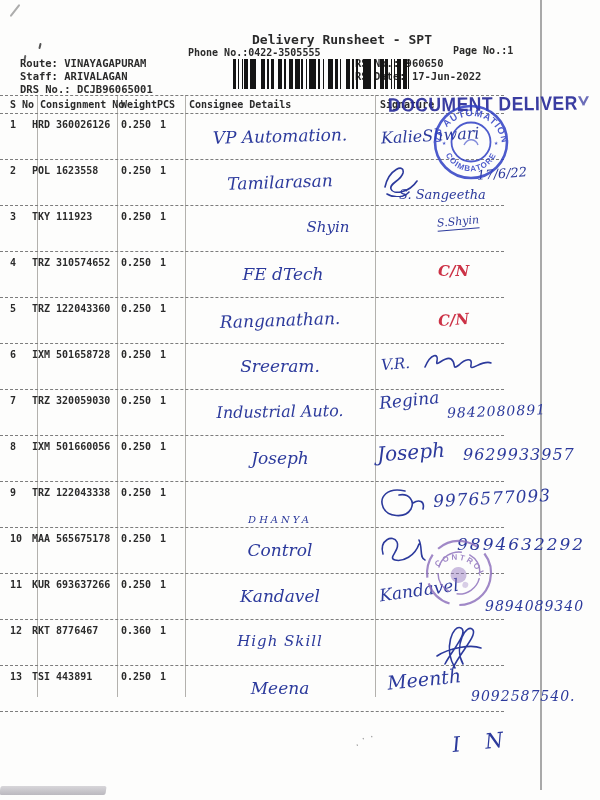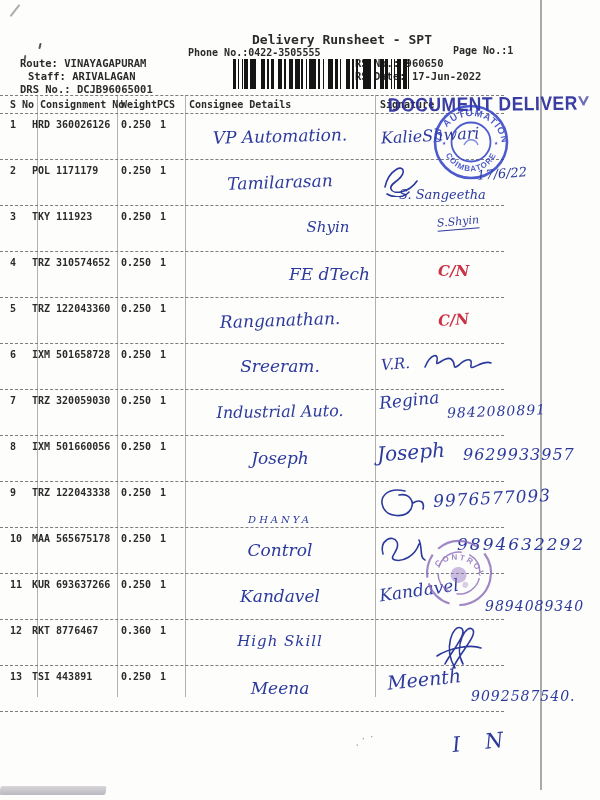--- a/index.html
+++ b/index.html
@@ -6,21 +6,21 @@
   .page{position:relative;width:600px;height:800px;background:#fdfdfc;overflow:hidden;
         font-family:"DejaVu Sans Mono",monospace;color:#2b2b2b;}
   .pt{position:absolute;font-weight:bold;white-space:nowrap;}
 
   
   .title{top:16px;left:0;width:600px;text-align:center;font-size:12.5px;letter-spacing:.2px;}
   .subtitle{top:32px;left:0;width:600px;text-align:center;font-size:13px;padding-left:42px;}
   .phoneno{top:47px;left:188px;font-size:10px;}
   .pageno{top:45px;left:453px;font-size:10px;}
   .route{top:57px;left:20px;font-size:10.5px;}
-  .staff{top:70px;left:20px;font-size:10.5px;margin-left:8px;}
+  .staff{top:70px;left:20px;font-size:10.5px;}
   .drs{top:83px;left:20px;font-size:10.5px;}
   .rsno{top:57px;left:355px;font-size:10.5px;}
   .rsdate{top:70px;left:355px;font-size:10.5px;}
   .barcode{position:absolute;top:59px;left:233px;width:177px;height:30px;
     background-image:
       repeating-linear-gradient(90deg,#141414 0 2px,transparent 2px 5px,#141414 5px 6px,transparent 6px 11px,#141414 11px 15px,transparent 15px 17px),
       repeating-linear-gradient(90deg,#141414 0 3px,transparent 3px 9px,#141414 9px 10px,transparent 10px 19px);}
 
   
   .tbl{position:absolute;top:95px;left:0;width:504px;}
@@ -117,21 +117,21 @@
         <span class="pt c-wt">0.250</span>
         <span class="pt c-pcs">1</span>
         <span class="hw c-name">VP Automation.</span>
         <div class="c-sig">
           <span class="hw sig" style="left:6px;top:12px;font-size:16px;transform:rotate(-3deg)">KalieShwari</span>
         </div>
       </div>
 
       <div class="row">
         <span class="pt c-sno">2</span>
-        <span class="pt c-cn">POL 1171179</span>
+        <span class="pt c-cn">POL 1623558</span>
         <span class="pt c-wt">0.250</span>
         <span class="pt c-pcs">1</span>
         <span class="hw c-name">Tamilarasan</span>
         <div class="c-sig">
           <svg class="scrib" style="left:4px;top:1px" width="44" height="36">
             <path d="M6,26 C10,8 26,2 24,12 C22,20 10,22 12,28 C14,34 30,32 38,20 M8,33 C16,38 26,36 30,31"></path>
           </svg>
           <span class="hw" style="left:102px;top:6px;font-size:13px;transform:rotate(-4deg)">17/6/22</span>
           <span class="hw" style="left:24px;top:27px;font-size:13px">S. Sangeetha</span>
         </div>
@@ -146,21 +146,21 @@
         <div class="c-sig">
           <span class="hw sig" style="left:62px;top:9px;font-size:11px;transform:rotate(-5deg);border-bottom:1px solid #2c3a9c;padding-bottom:1px">S.Shyin</span>
         </div>
       </div>
 
       <div class="row">
         <span class="pt c-sno">4</span>
         <span class="pt c-cn">TRZ 310574652</span>
         <span class="pt c-wt">0.250</span>
         <span class="pt c-pcs">1</span>
-        <span class="hw c-name" style="text-align:right;left:180px">FE dTech</span>
+        <span class="hw c-name" style="text-align:center;left:188px">FE dTech</span>
         <div class="c-sig">
           <span class="hw red" style="left:63px;top:10px;font-size:15px">C/N</span>
         </div>
       </div>
 
       <div class="row">
         <span class="pt c-sno">5</span>
         <span class="pt c-cn">TRZ 122043360</span>
         <span class="pt c-wt">0.250</span>
         <span class="pt c-pcs">1</span>

